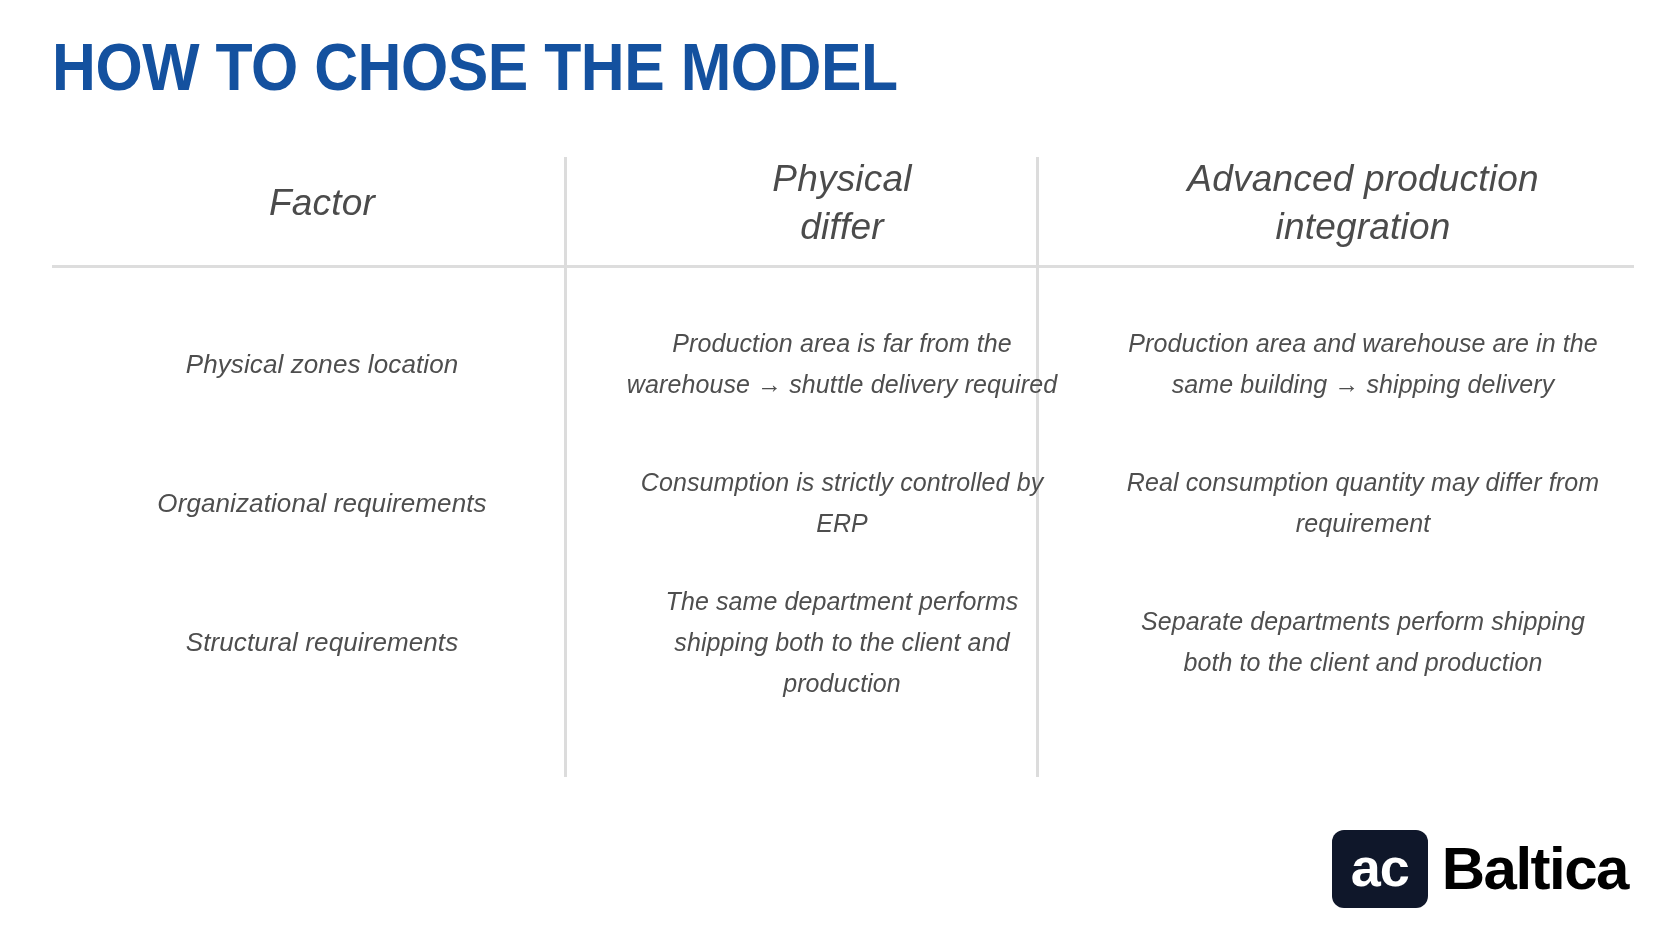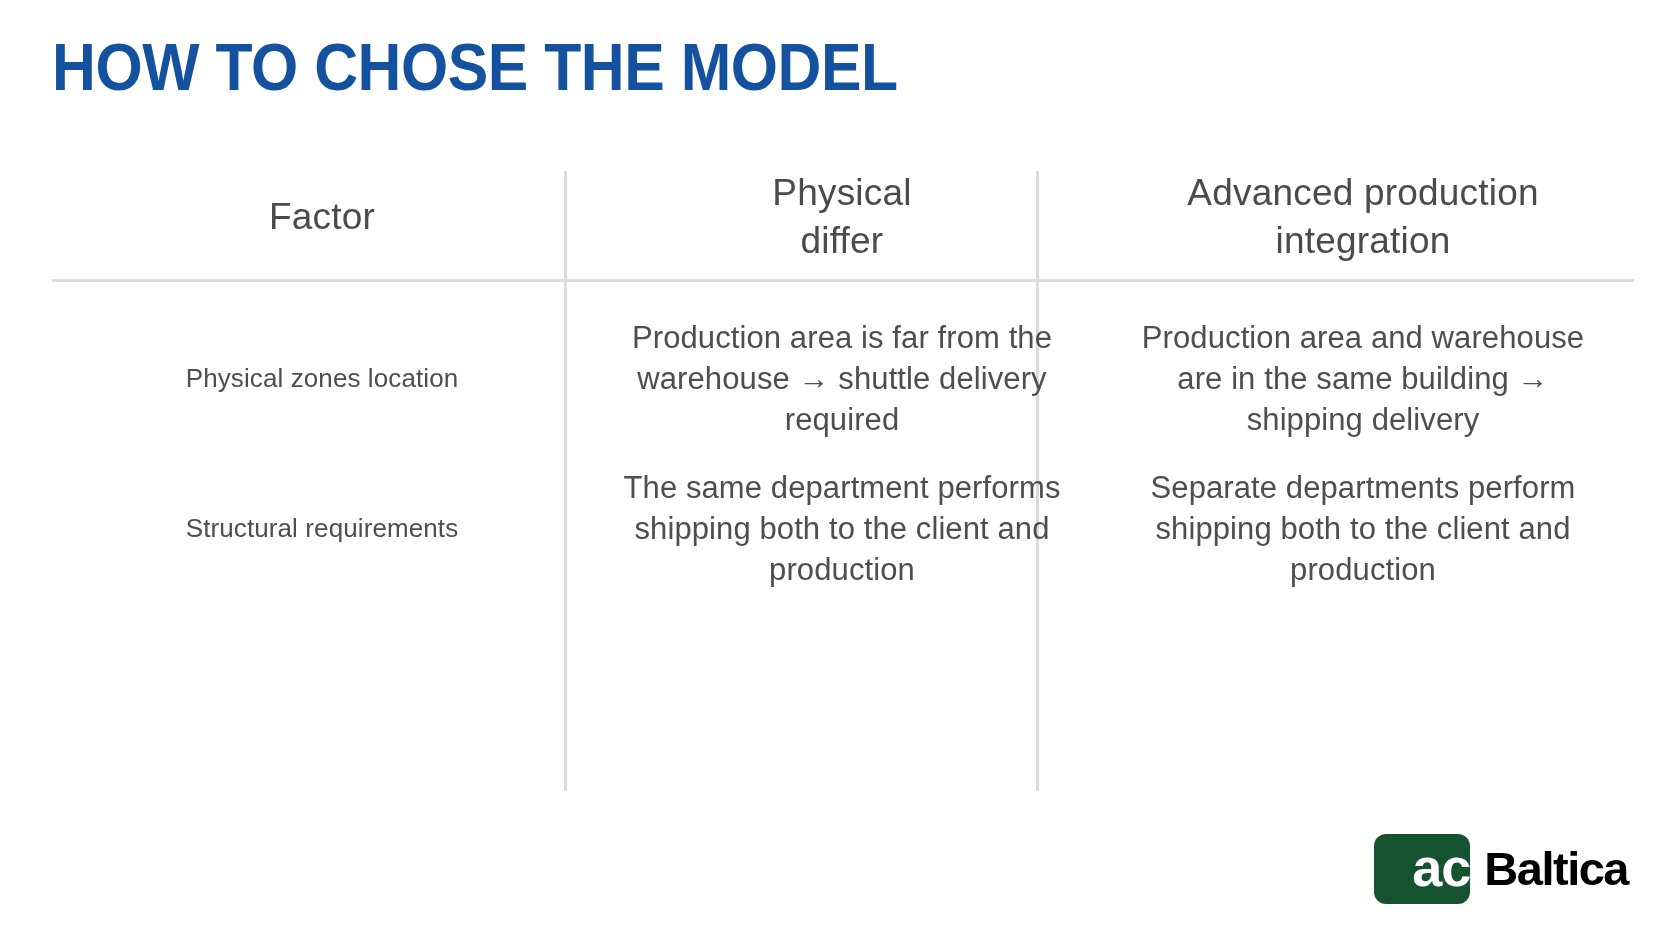--- a/index.html
+++ b/index.html
@@ -34,23 +34,24 @@
     color: #14519f;
     transform: scaleX(0.92);
     transform-origin: left top;
     white-space: nowrap;
   }
 
   
   .table-wrap {
     position: absolute;
     left: 52px;
-    top: 169px;
+    top: 155px;
     width: 1582px;
     height: 672px;
+    font-style: italic;
   }
 
   .table {
     position: relative;
     width: 100%;
     border-collapse: collapse;
     table-layout: fixed;
   }
 
   .col-factor   { width: 540px; }
@@ -85,21 +86,21 @@
     vertical-align: top;
     padding: 0;
     height: 110px;
     letter-spacing: 0.2px;
   }
   .th.left-head { padding-top: 24px; }
 
   .td {
     font-family: "Liberation Sans", sans-serif;
     font-weight: 300;
-    font-size: 31px;
+    font-size: 25px;
     line-height: 41px;
     color: #4e4e4e;
     text-align: center;
     vertical-align: middle;
     padding: 0 26px;
     letter-spacing: 0.1px;
   }
   .td.factor-cell {
     font-size: 26px;
     padding: 0 20px;
@@ -114,42 +115,42 @@
   .logo {
     position: absolute;
     right: 42px;
     bottom: 30px;
     display: flex;
     align-items: center;
     height: 82px;
   }
   .logo-mark {
     width: 96px;
-    height: 70px;
+    height: 78px;
     border-radius: 12px;
-    background: #14532d;
+    background: #0f172a;
     display: flex;
     align-items: center;
-    justify-content: flex-end;
+    justify-content: center;
   }
   .logo-mark-text {
     color: #ffffff;
     font-family: "Liberation Sans", sans-serif;
     font-weight: bold;
     font-size: 54px;
     line-height: 54px;
     letter-spacing: -1px;
     transform: translateY(-2px);
   }
   .logo-word {
     margin-left: 14px;
     color: #000000;
     font-family: "Liberation Sans", sans-serif;
     font-weight: bold;
-    font-size: 47px;
+    font-size: 60px;
     line-height: 60px;
     letter-spacing: -1.5px;
   }
 </style>
 </head>
 <body>
 
 <div class="slide">
 
   <div class="slide-title">HOW TO CHOSE THE MODEL</div>
@@ -180,20 +181,25 @@
             <span>integration</span>
           </th>
         </tr>
       </thead>
       <tbody>
         <tr class="row-1">
           <td class="td factor-cell">Physical zones location</td>
           <td class="td">Production area is far from the warehouse → shuttle delivery required</td>
           <td class="td">Production area and warehouse are in the same building → shipping delivery</td>
         </tr>
+        <tr class="row-2">
+          <td class="td factor-cell">Organizational requirements</td>
+          <td class="td">Consumption is strictly controlled by ERP</td>
+          <td class="td">Real consumption quantity may differ from requirement</td>
+        </tr>
         <tr class="row-3">
           <td class="td factor-cell">Structural requirements</td>
           <td class="td">The same department performs shipping both to the client and production</td>
           <td class="td">Separate departments perform shipping both to the client and production</td>
         </tr>
       </tbody>
     </table>
   </div>
 
   <div class="logo">

